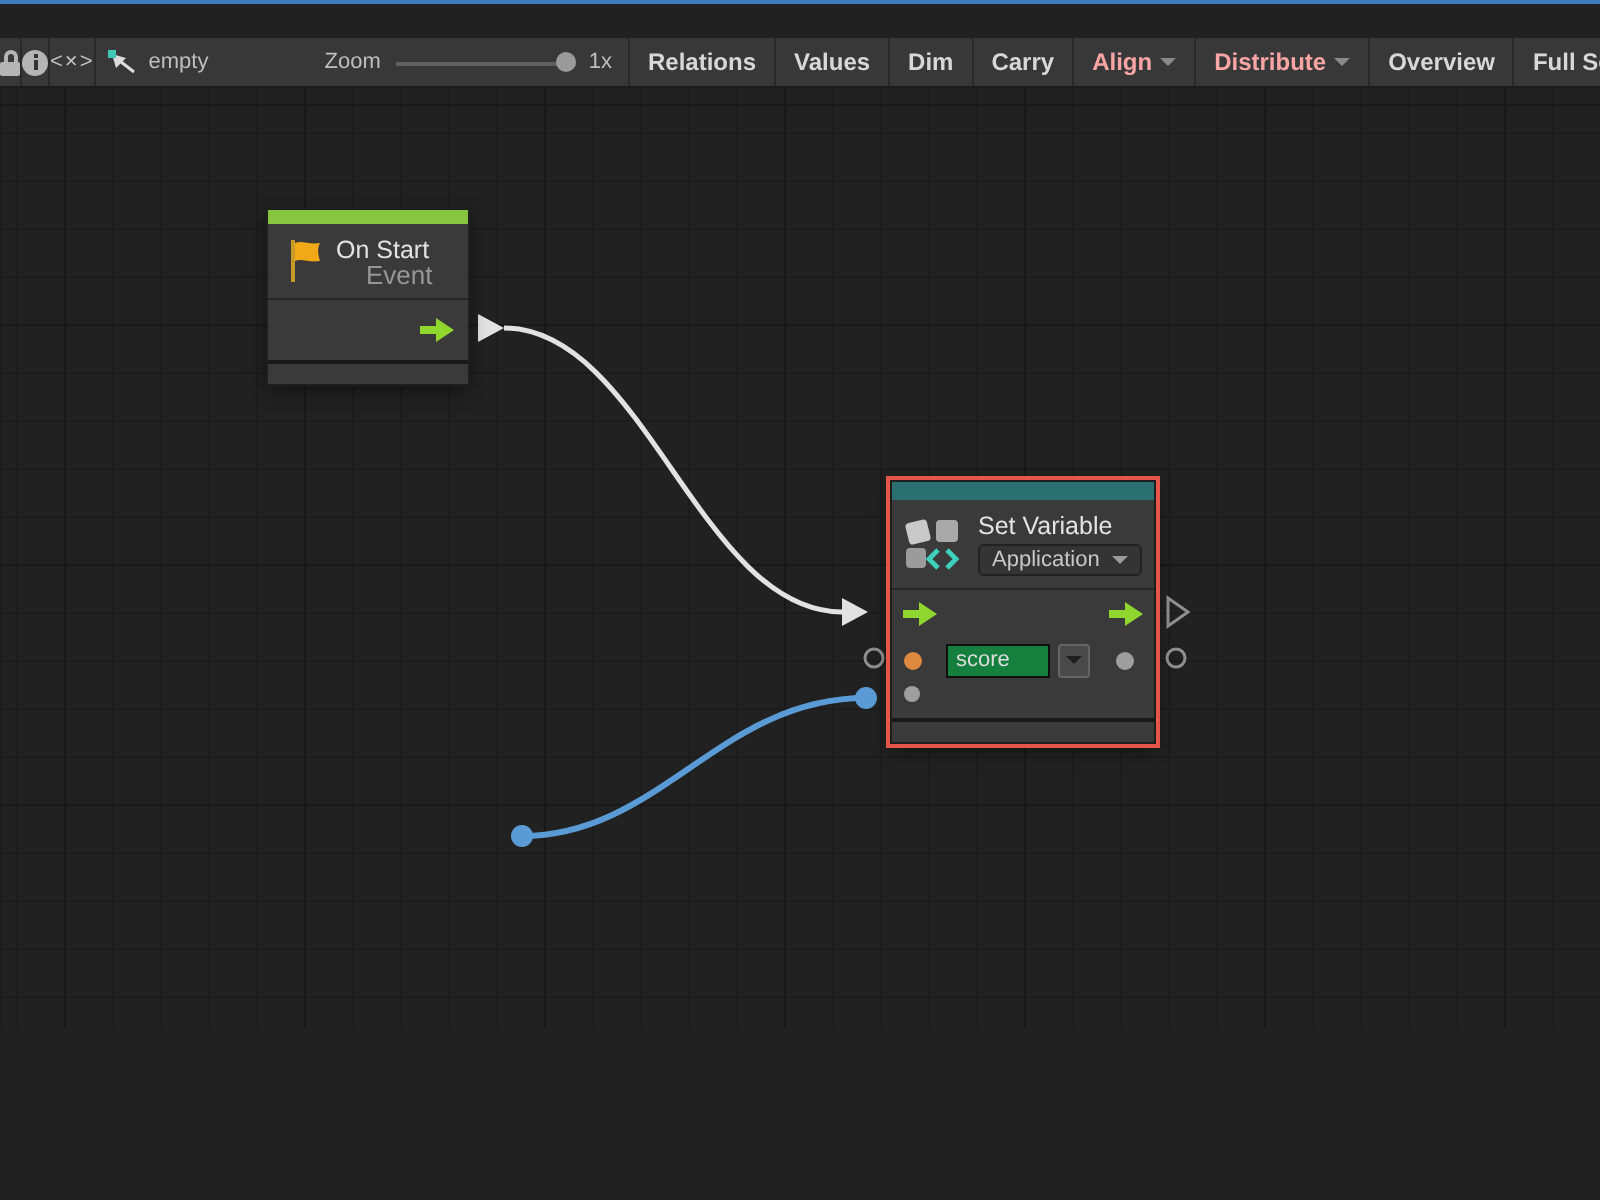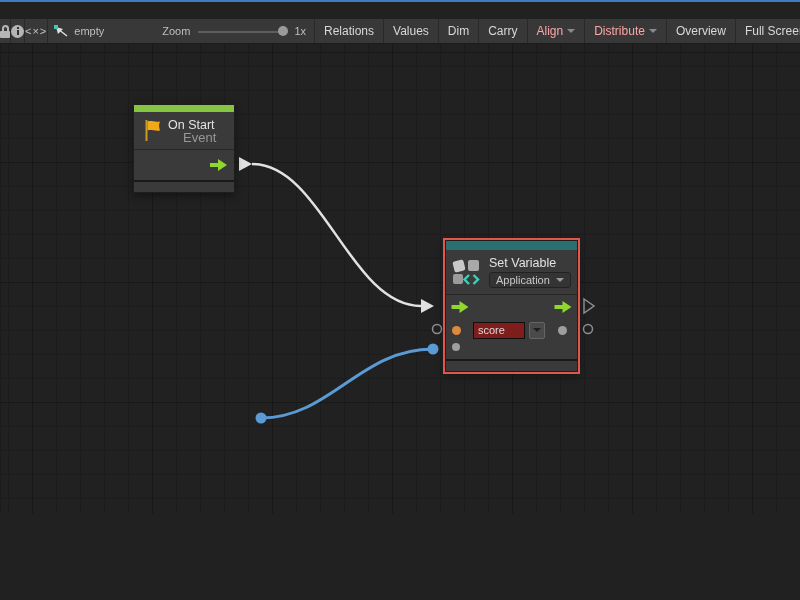--- a/index.html
+++ b/index.html
@@ -29,21 +29,21 @@
   .info-circ { width:13px; height:13px; border-radius:50%; background:#b5b5b5; position:relative; }
   .info-circ::before { content:""; position:absolute; left:5.5px; top:2.5px; width:2px; height:2px; background:#333; }
   .info-circ::after { content:""; position:absolute; left:5.5px; top:5.5px; width:2px; height:5px; background:#333; }
   .tb-text { font-size:11px; color:#bfbfbf; }
   .status-label { margin-left:5px; }
   .zoom-label { margin-left:58px; }
   .slider { position:relative; width:90px; height:11px; margin-left:8px; }
   .slider .track { position:absolute; left:0; right:0; top:5px; height:2px; background:#5e5e5e; }
   .slider .knob { position:absolute; top:0.5px; left:80px; width:10px; height:10px; border-radius:50%; background:#9a9a9a; }
   .zoom-val { margin-left:6px; }
-  .tb-btn { display:flex; align-items:center; justify-content:center; gap:4px; padding:0 9px; border-right:1px solid #292929; font-size:12px; color:#d8d8d8; cursor:default; white-space:nowrap; }
+  .tb-btn { display:flex; align-items:center; justify-content:center; gap:4px; padding:0 9px; border-right:1px solid #292929; font-size:12px; color:#d8d8d8; cursor:default; white-space:nowrap;font-weight:bold; }
   .tb-btn.disabled { color:#fca5a5; }
   .tb-btn:last-child { border-right:none; }
   .chev { width:0; height:0; border-left:4px solid transparent; border-right:4px solid transparent; border-top:4px solid #8a8a8a; }
 
   
   .canvas { position:absolute; left:0; top:44px; width:800px; height:470px; background-color:#212121;
     background-image:
       repeating-linear-gradient(90deg,#181818 0 1px,transparent 1px 120px),
       repeating-linear-gradient(180deg,#181818 0 1px,transparent 1px 120px),
       repeating-linear-gradient(90deg,#1c1c1c 0 1px,transparent 1px 24px),
@@ -75,21 +75,21 @@
   .dropdown { display:flex; align-items:center; gap:6px; height:16px; background:#343434; border:1px solid #222; border-radius:3px; padding:0 6px; width:fit-content; }
   .dropdown .dd-label { font-size:11px; color:#c8c8c8; }
   .dd-arrow { width:0; height:0; border-left:4px solid transparent; border-right:4px solid transparent; border-top:4px solid #9a9a9a; }
   .sv-row1 { height:24px; display:flex; align-items:center; justify-content:space-between; padding:0 5px; }
   .sv-row2 { height:22px; display:flex; align-items:center; padding:0 6px; }
   .sv-row3 { height:18px; display:flex; align-items:center; padding:0 6px 6px 6px; }
   .port-dot { width:9px; height:9px; border-radius:50%; }
   .dot-orange { background:#dd8a3f; }
   .dot-gray { background:#9e9e9e; }
   .dot-gray-sm { width:8px; height:8px; border-radius:50%; background:#9e9e9e; }
-  .var-input { width:52px; height:17px; margin-left:12px; background:#7f1d1d; border:1px solid #101010; color:#dcdcdc; font-size:11px; padding:0 4px; font-family:"Liberation Sans",sans-serif; }
+  .var-input { width:52px; height:17px; margin-left:12px; background:#15803d; border:1px solid #101010; color:#dcdcdc; font-size:11px; padding:0 4px; font-family:"Liberation Sans",sans-serif; }
   .dd-btn { width:16px; height:17px; margin-left:4px; background:#4a4a4a; border:1px solid #656565; border-radius:2px; display:flex; align-items:center; justify-content:center; }
   .dd-btn .dd-arrow { border-top-color:#1e1e1e; }
   .spacer { flex:1; }
   .mr4 { margin-right:4px; }
   .f10b { height:10px; }
 
   
   .node-integer { left:157px; top:309px; width:91px; }
   .int-header { height:51px; display:flex; align-items:center; gap:8px; padding:0 6px 0 8px; }
   .int-circle { width:22px; height:22px; border-radius:50%; background:#7fe9cf; flex:none; }

